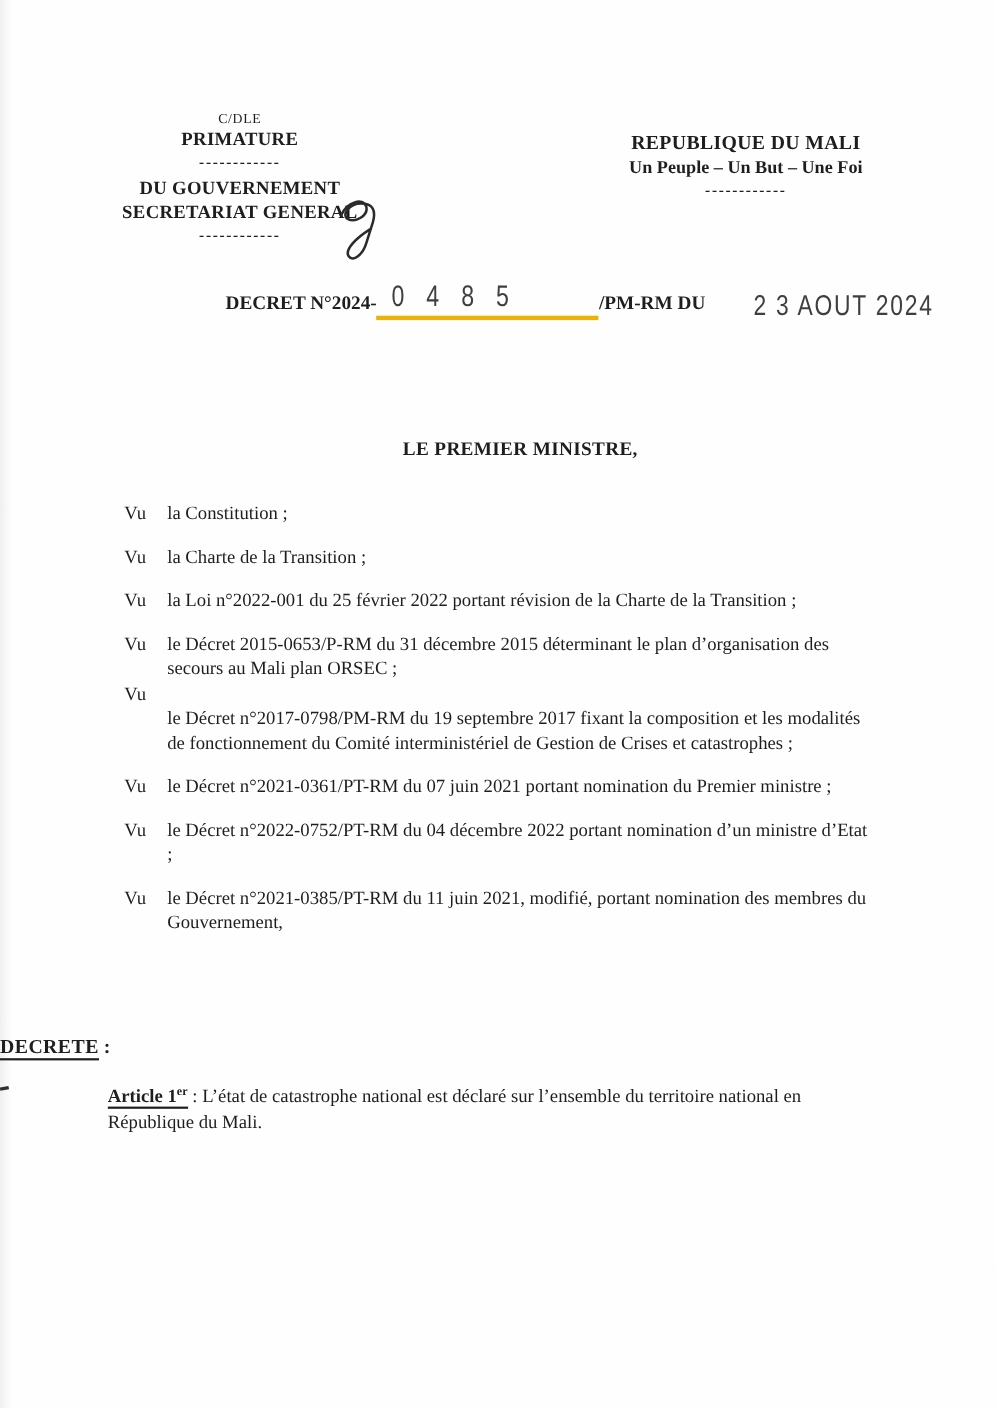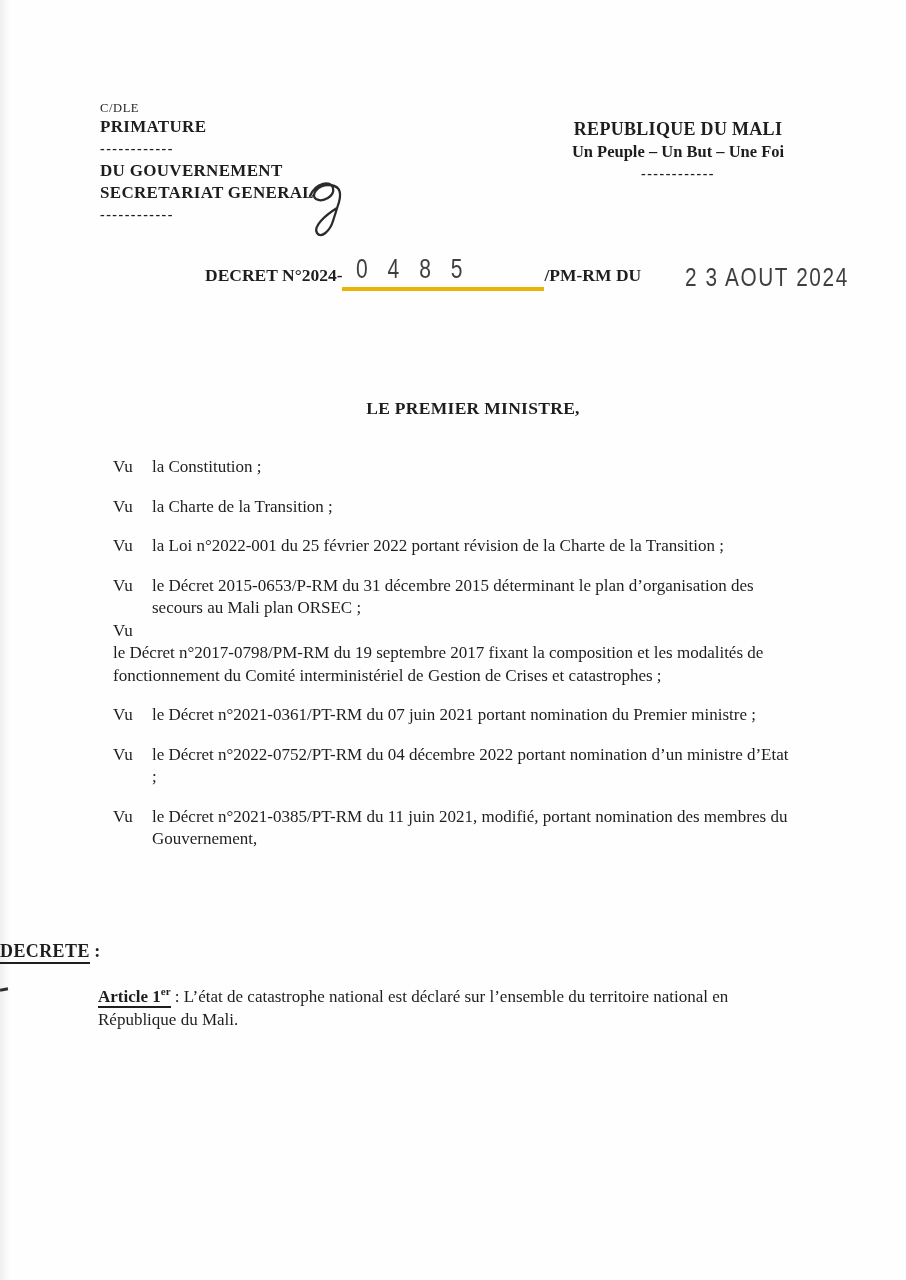--- a/index.html
+++ b/index.html
@@ -11,21 +11,21 @@
   }
   .page::before { 
     content:""; position:absolute; left:0; top:0; bottom:0; width:10px;
     background:linear-gradient(90deg, #efefef 0%, rgba(255,255,255,0) 100%);
     pointer-events:none;
   }
 
   
   .hdr-left {
     position:absolute; left:100px; top:100px; width:236px;
-    text-align:left; font-weight:bold; font-size:17px; line-height:22px;
+    text-align:center; font-weight:bold; font-size:17px; line-height:22px;
     letter-spacing:0.3px;
   }
   .hdr-ref { font-weight:normal; font-size:12.5px; letter-spacing:0.6px; line-height:16px; }
   .dashes { font-weight:bold; font-size:14px; line-height:14px; letter-spacing:1.5px; margin-top:4px; margin-bottom:4px; }
   .org-block { line-height:22px; }
   .paraph { position:absolute; left:206px; top:72px; }
 
   .hdr-right {
     position:absolute; left:558px; top:118px; width:240px;
     text-align:center; font-weight:bold;
@@ -73,21 +73,21 @@
   .visas {
     position:absolute; left:113px; top:456px; width:680px;
     font-size:17px; line-height:22.5px;
   }
   .visa-row { display:flex; margin-bottom:17px; }
   .visa-label { flex:0 0 39px; }
   .visa-text { flex:1; margin:0; }
   .visa-row.no-gap { margin-bottom:0; }
   .visa-row.split { display:block; }
   .visa-row.split .visa-label { display:block; }
-  .visa-row.split .visa-text { }
+  .visa-row.split .visa-text { margin-left:39px; }
 
   
   .enactment {
     position:absolute; left:0; top:941px; width:732px;
     text-align:left; font-weight:bold; font-size:18px;
   }
   .enactment .word { border-bottom:2px solid #1e1e1e; padding-bottom:1px; letter-spacing:0.4px; }
 
   .article {
     position:absolute; left:98px; top:986px; width:697px;

